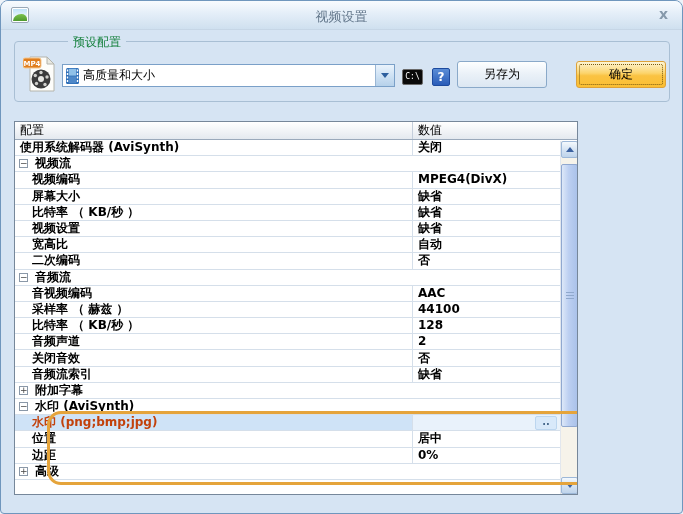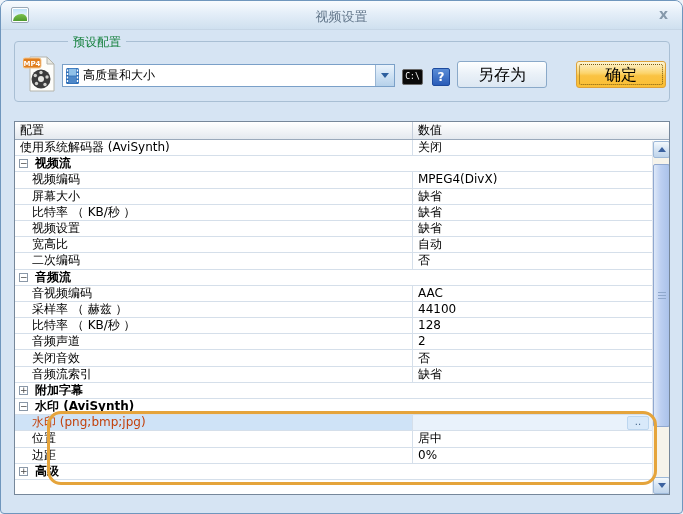--- a/index.html
+++ b/index.html
@@ -42,42 +42,42 @@
     border-right:4px solid transparent; border-top:5px solid #2d5f9e; }
 
   .cmd-btn { position:absolute; left:387px; top:27px; width:21px; height:16px;
     background:#0a0a0a; border:1px solid #6a6a6a; border-radius:2px;
     color:#fff; font-size:8px; line-height:13px; text-align:center;
     font-family:"DejaVu Sans Mono","Liberation Mono",monospace; }
   .help-btn { position:absolute; left:417px; top:26px; width:18px; height:18px;
     background:linear-gradient(#5b8dd6,#2a5cb8); border:1px solid #1d4a9e; border-radius:2px;
     color:#fff; font-size:12px; font-weight:bold; text-align:center; line-height:16px; }
 
-  .btn { position:absolute; top:19px; height:27px; font-size:16px; color:#000;
+  .btn { position:absolute; top:19px; height:27px; font-size:12px; color:#000;
     text-align:center; line-height:25px; border-radius:3px; cursor:pointer; }
   .btn-saveas { left:442px; width:90px;
     background:linear-gradient(#feffff,#eaf1f8 48%,#dce7f2);
     border:1px solid #8aa9c9; }
   .btn-ok { left:561px; width:90px;
     background:linear-gradient(#fdf5d4,#fcd46a 45%,#fac343 55%,#fbbf33);
     border:1px solid #dda23a; }
   .btn-ok .focus-rect { position:absolute; inset:2px; border:1px dotted #7a5a10;
     border-radius:2px; pointer-events:none; }
 
   
-  .table { position:absolute; left:13px; top:120px; width:656px; height:374px;
+  .table { position:absolute; left:13px; top:120px; width:564px; height:374px;
     background:#fff; border:1px solid #76879a; overflow:hidden; }
   .thead { height:18px; display:flex; font-size:12px; color:#000;
     background:linear-gradient(#ffffff,#e4e9ef); border-bottom:1px solid #9aa9bb; }
   .thead .hname { width:398px; border-right:1px solid #c4cedb; padding-left:5px; line-height:17px; }
   .thead .hvalue { flex:1; padding-left:5px; line-height:17px; }
 
   .tbody { position:relative; }
   .trow { position:relative; height:16.2px; display:flex; background:#fff;
-    border-bottom:1px solid #d5dfea; font-size:12px; line-height:15px; }
+    border-bottom:1px solid #d5dfea; font-size:12px; line-height:15px;font-weight:bold; }
   .trow .cname { width:398px; padding-left:5px; display:flex; align-items:center;
     overflow:hidden; white-space:nowrap; }
   .trow .cname.bordered { border-right:1px solid #d5dfea; }
   .trow .cname.ind { padding-left:17px; }
   .trow .cvalue { flex:1; padding-left:5px; padding-right:20px; display:flex;
     align-items:center; white-space:nowrap; overflow:hidden;text-align:center; }
   .trow.section { font-weight:bold; }
   .trow.section .cname { width:100%; padding-left:4px; }
   .trow.selected .cname { background:#cfe3f7; color:#c2410c; }
   .trow.selected .cvalue { background:#e9f2fb; }

